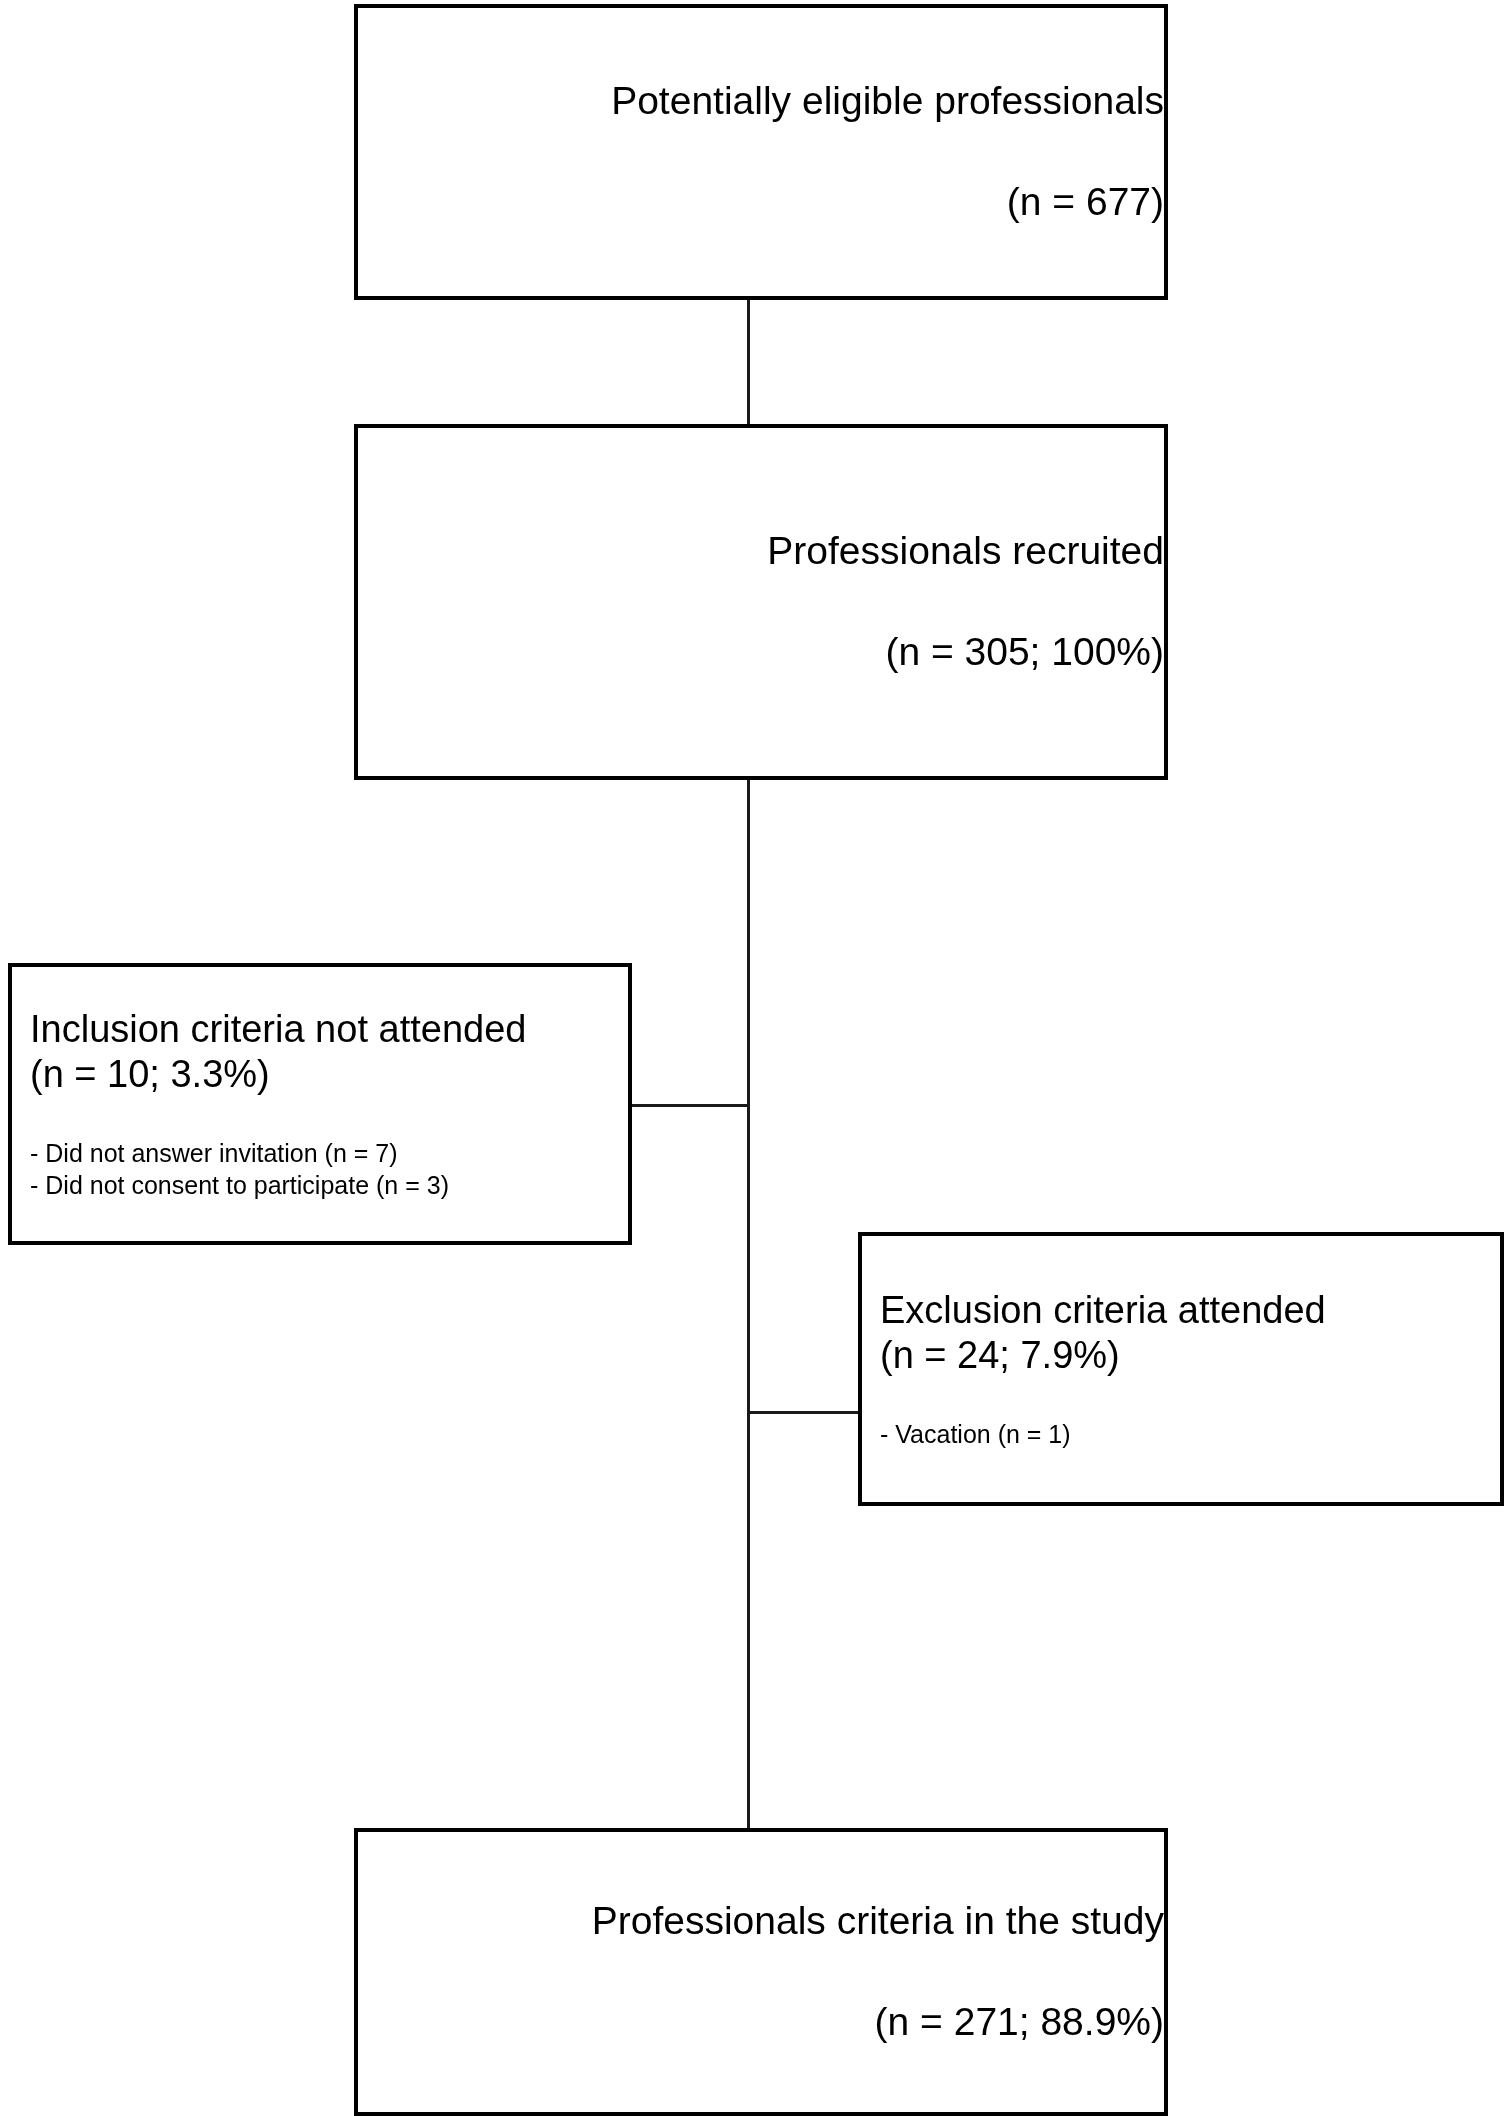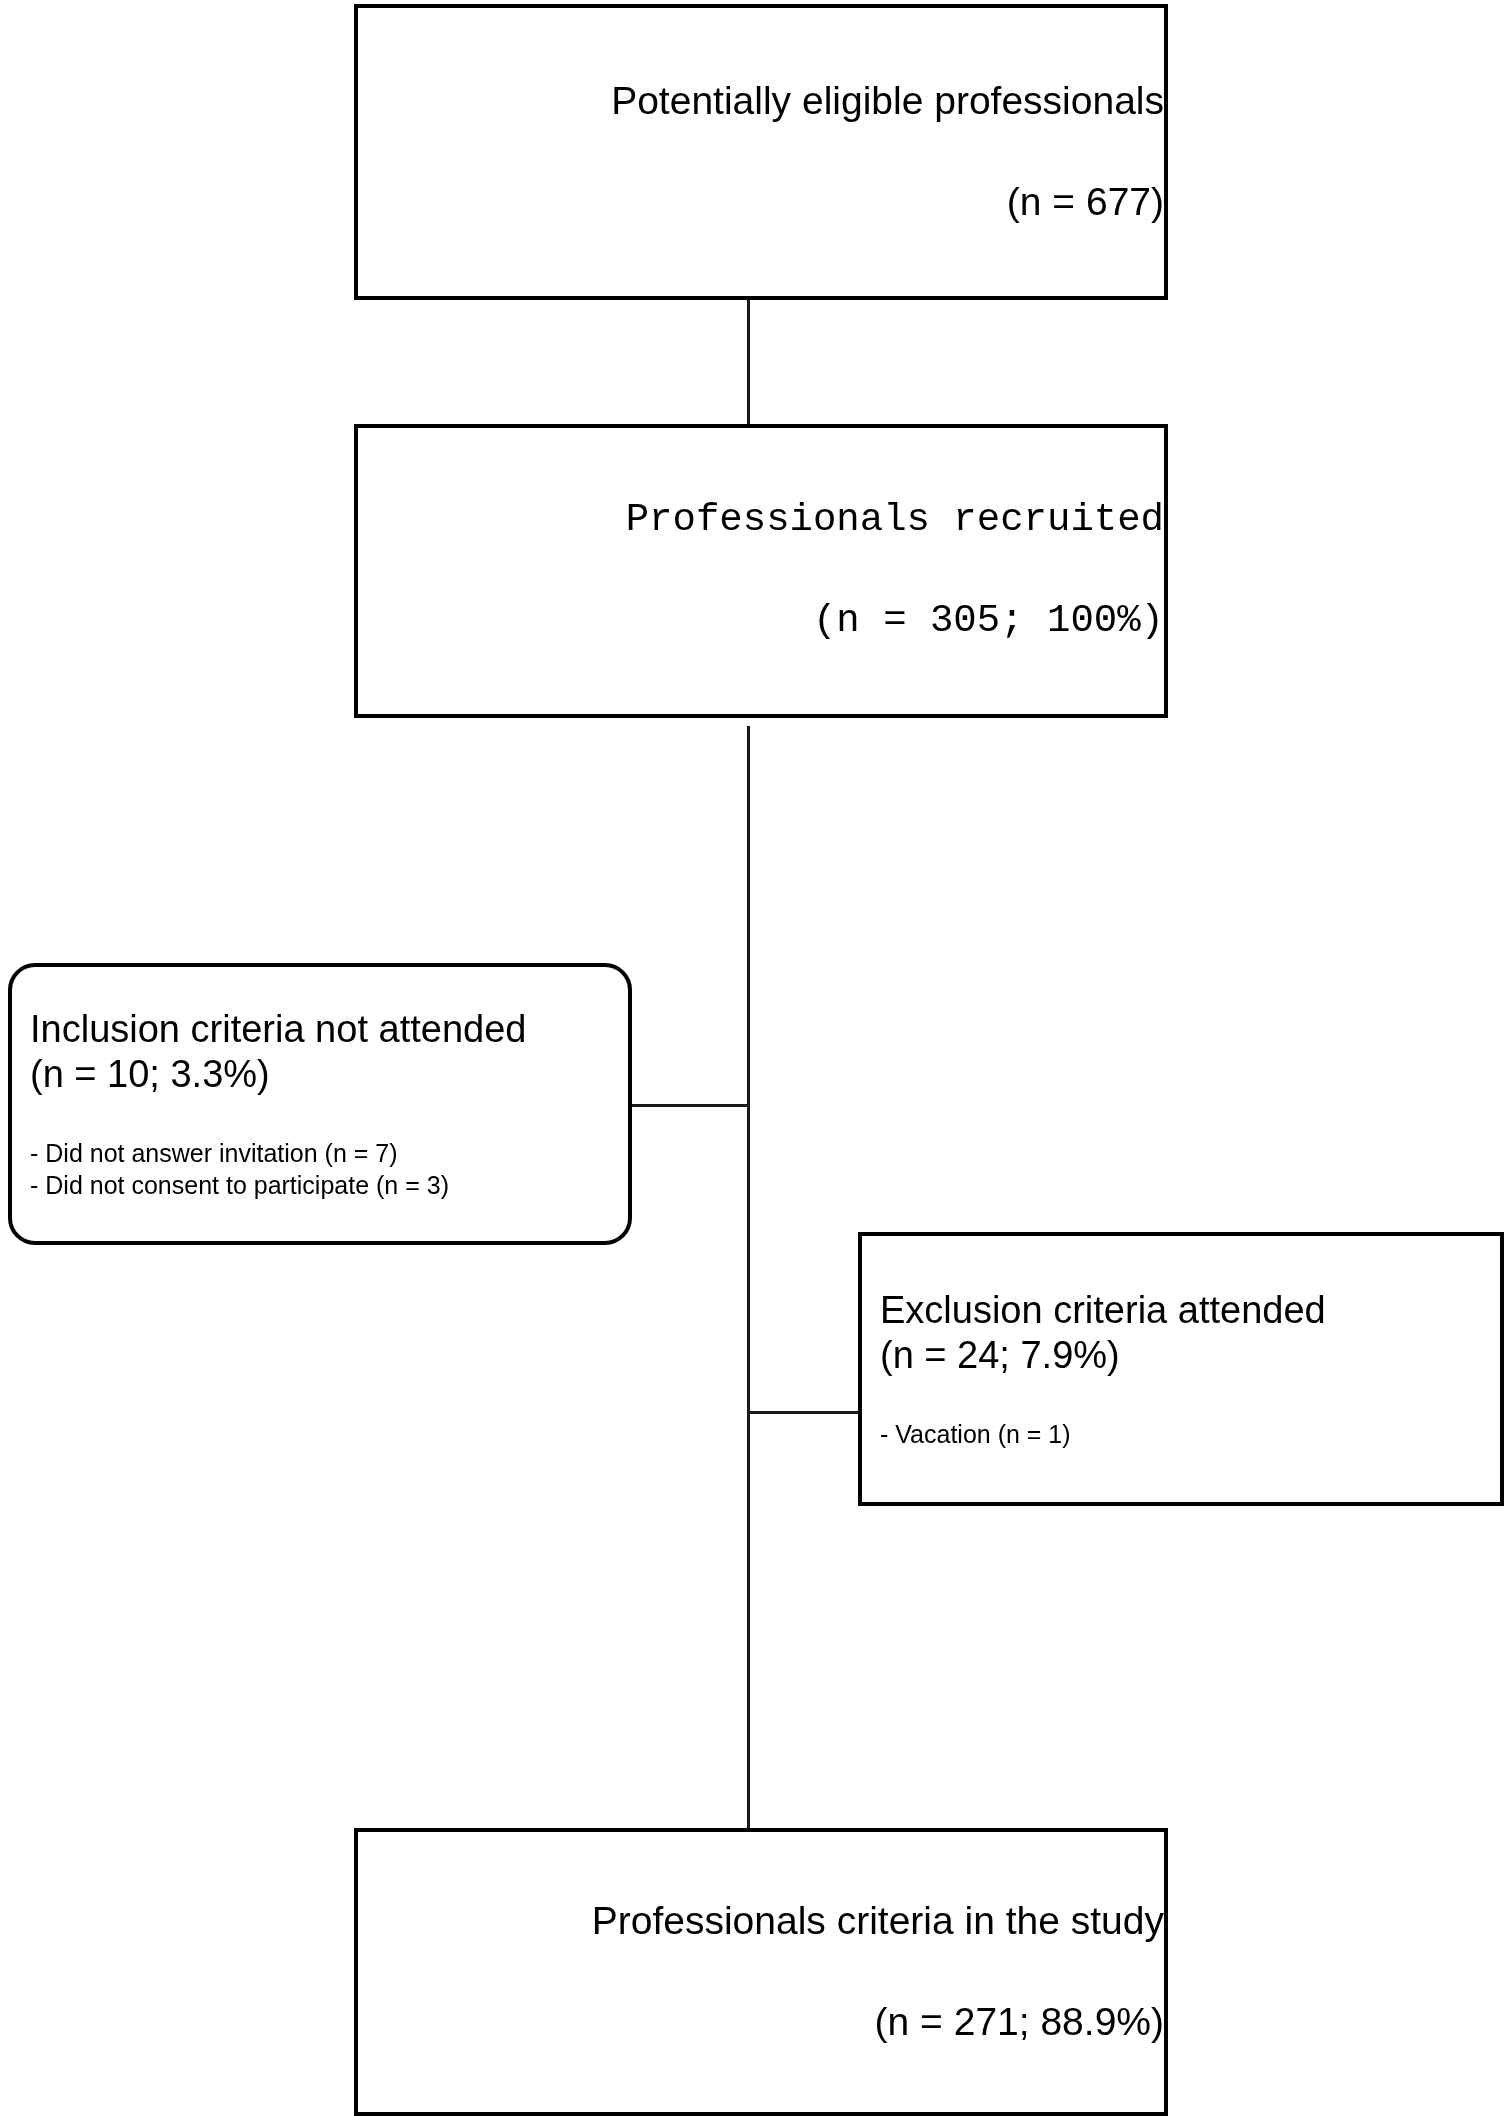--- a/index.html
+++ b/index.html
@@ -79,22 +79,22 @@
   }
   .node.side .reason {
     font-size: 25px;
     line-height: 1.28;
     text-align: left;
     white-space: nowrap;
   }
 
   
   #box-eligible      { left: 354px;  top: 4px;    width: 814px;  height: 296px; }
-  #box-recruited     { left: 354px;  top: 424px;  width: 814px;  height: 294px; font-family: Liberation Mono, monospace; }
-  #box-inclusion     { left: 8px;    top: 963px;  width: 624px;  height: 282px; border-radius: 27px; }
+  #box-recruited     { left: 354px;  top: 424px;  width: 814px;  height: 356px; }
+  #box-inclusion     { left: 8px;    top: 963px;  width: 624px;  height: 282px; }
   #box-exclusion     { left: 858px;  top: 1232px; width: 646px;  height: 274px; }
   #box-included      { left: 354px;  top: 1828px; width: 814px;  height: 288px; }
 
   #spine-top         { left: 747px;  top: 300px;  height: 124px; }
   #spine-main        { left: 747px;  top: 726px;  height: 1102px; }
   #connector-left    { left: 630px;  top: 1104px; width: 120px; }
   #connector-right   { left: 747px;  top: 1411px; width: 113px; }
 </style>
 </head>
 <body>

